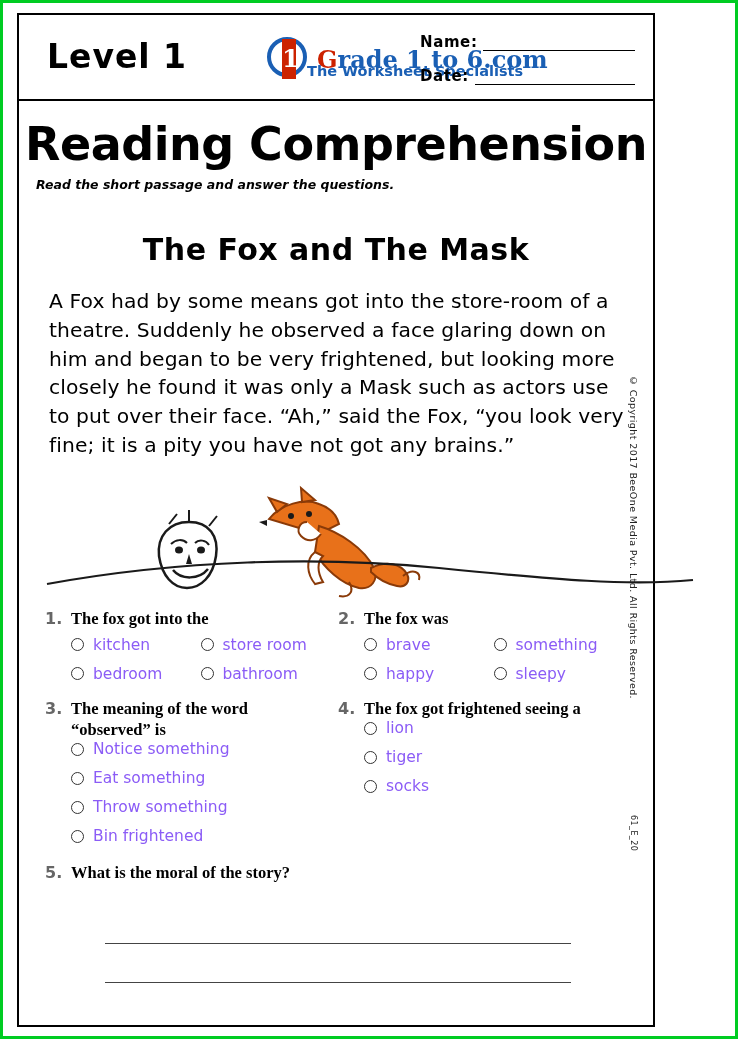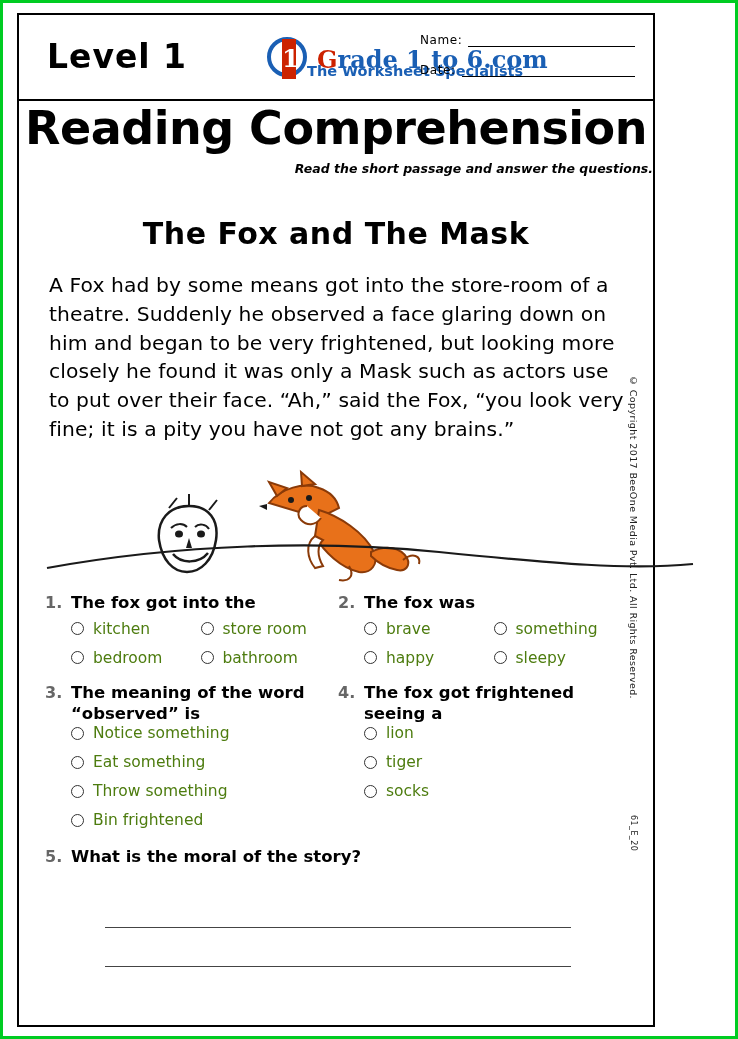--- a/index.html
+++ b/index.html
@@ -110,47 +110,49 @@
     right: 18px;
     top: 18px;
     width: 215px;
   }
   .nd-row {
     display: flex;
     align-items: flex-end;
     margin-bottom: 16px;
   }
   .nd-label {
-    font-size: 12px;
-    font-weight: normal;
+    font-size: 15px;
+    font-weight: bold;
     letter-spacing: .6px;
     color: #000;
     margin-right: 6px;
   }
   .nd-line {
     flex: 1;
     border-bottom: 1.5px solid #000;
     height: 12px;
   }
   
   .main-title {
     text-align: center;
     font-family: "DejaVu Sans", sans-serif;
     font-size: 46px;
     font-weight: bold;
     letter-spacing: -0.5px;
+    margin-top: 16px;
     color: #000;
   }
   .subtitle {
-    text-align: right;
+    text-align: left;
     font-size: 12.5px;
     font-weight: bold;
     font-style: italic;
     margin-top: 6px;
     color: #000;
+    padding-left: 17px;
   }
   .story-title {
     text-align: center;
     font-size: 30px;
     font-weight: bold;
     letter-spacing: .5px;
     margin-top: 40px;
     color: #000;
   }
   .passage {
@@ -207,34 +209,35 @@
     color: #666;
     font-weight: bold;
     flex: none;
     padding-top: 1px;
   }
   .qtext {
     font-size: 16.5px;
     font-weight: bold;
     color: #000;
     line-height: 1.28;
+    font-family: Liberation Serif, serif;
   }
   .opts-grid {
     display: flex;
     flex-wrap: wrap;
     margin-left: 26px;
     margin-top: 7px;
   }
   .opts-grid.two .opt { width: 50%; }
   .opts-col { margin-left: 26px; }
   .opt {
     display: flex;
     align-items: center;
     font-size: 15.5px;
-    color: #4d7c0f;
+    color: #8b5cf6;
     margin-bottom: 11px;
     box-sizing: border-box;
   }
   .bub {
     width: 11px;
     height: 11px;
     border: 1.6px solid #333;
     border-radius: 50%;
     margin-right: 9px;
     flex: none;

